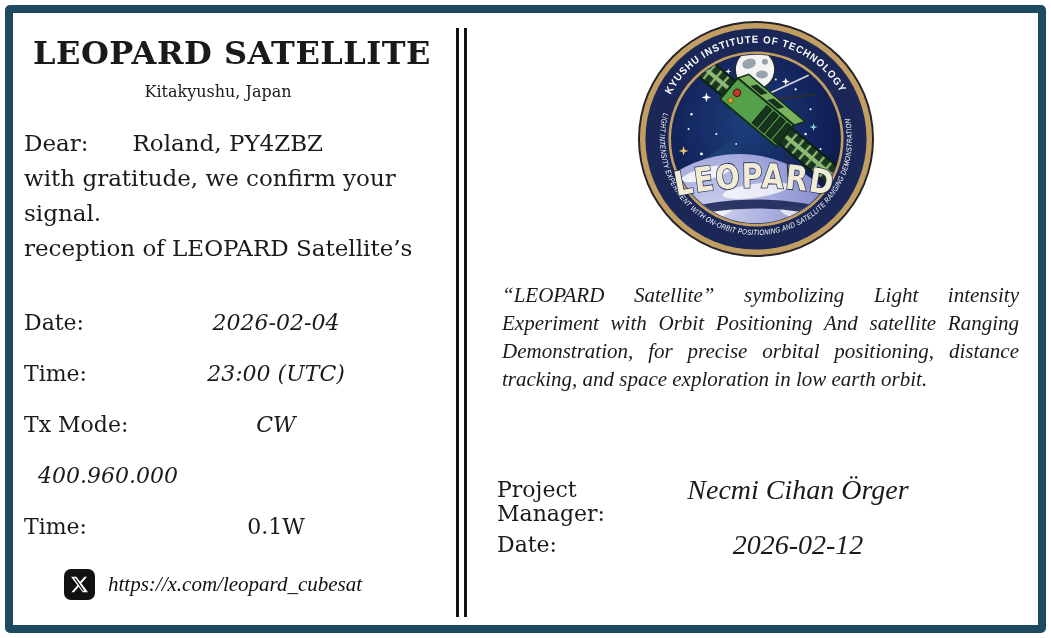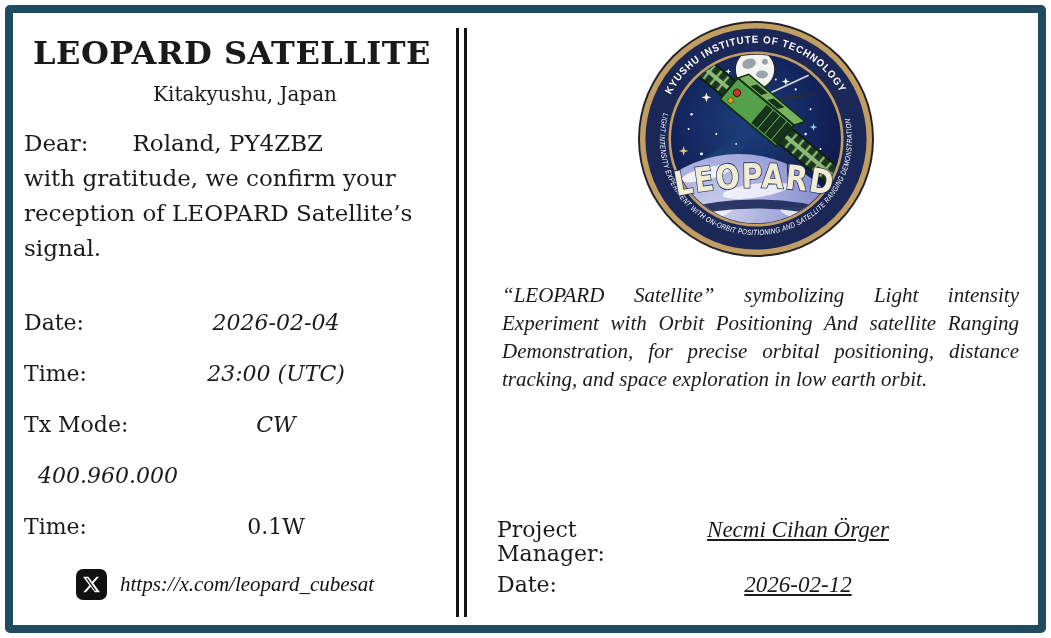--- a/index.html
+++ b/index.html
@@ -5,63 +5,63 @@
   html,body{margin:0;padding:0;background:#ffffff;}
   .stage{position:relative;width:1051px;height:638px;background:#ffffff;overflow:hidden;
          font-family:"DejaVu Serif",serif;color:#1a1a1a;}
   .card-border{position:absolute;inset:5px;border:8px solid #1f4b60;border-radius:5px;}
   .divider{position:absolute;left:456px;top:28px;height:589px;width:5px;
            border-left:3px solid #141414;border-right:3px solid #141414;}
 
   
   .title{position:absolute;left:22px;top:34px;width:420px;margin:0;text-align:center;
          font-size:32px;font-weight:bold;letter-spacing:.5px;}
-  .location{position:absolute;left:35px;top:82px;width:420px;text-align:center;font-size:20px;}
+  .location{position:absolute;left:8px;top:82px;width:420px;text-align:center;font-size:16px;}
   .greeting{position:absolute;left:24px;top:126px;width:414px;font-size:23px;line-height:35px;}
   .greet-row .recipient{margin-left:44px;text-align:center;}
   .fields{position:absolute;left:24px;top:311px;width:336px;}
   .frow{display:flex;font-size:22px;line-height:23px;margin-bottom:28px;}
   .flabel{width:168px;}
   .fvalue{width:168px;text-align:center;font-style:italic;}
   .fvalue.upright{font-style:normal;}
-  .social{position:absolute;left:76px;top:569px;display:flex;align-items:center;gap:13px;}
+  .social{position:absolute;left:64px;top:569px;display:flex;align-items:center;gap:13px;}
   .xbox{width:31px;height:31px;background:#111;border-radius:7px;display:flex;
         align-items:center;justify-content:center;}
   .url{font-family:"Liberation Serif",serif;font-style:italic;font-size:21px;color:#111;
        text-decoration:none;}
 
   
   .patch{position:absolute;left:637px;top:20px;width:238px;height:238px;}
   .desc{position:absolute;left:502px;top:281px;width:517px;margin:0;
         font-family:"Liberation Serif",serif;font-style:italic;font-size:21px;
         line-height:28px;text-align:justify;}
-  .prow{position:absolute;left:497px;width:414px;display:flex;font-size:22px;line-height:24px;margin-top:40px;}
+  .prow{position:absolute;left:497px;width:414px;display:flex;font-size:22px;line-height:24px;}
   .prow .plabel{width:188px;}
   .prow .pvalue{flex:1;text-align:center;font-family:"Liberation Serif",serif;
-                font-style:italic;font-size:23px;text-decoration:underline;}
+                font-style:italic;font-size:28px;}
   .prow.manager{top:478px;}
   .prow.issued{top:533px;}
 </style>
 </head>
 <body>
 
 <div class="stage">
   <div class="card-border"></div>
   <div class="divider"></div>
 
   <h1 class="title">LEOPARD SATELLITE</h1>
   <div class="location">Kitakyushu, Japan</div>
 
   <div class="greeting">
     <div class="greet-row">
       <span>Dear:</span><span class="recipient">Roland, PY4ZBZ</span>
     </div>
     <div>with  gratitude, we confirm your</div>
+    <div>signal.</div>
     <div>reception of LEOPARD Satellite’s</div>
-    <div>signal.</div>
   </div>
 
   <div class="fields">
     <div class="frow">
       <span class="flabel">Date:</span>
       <span class="fvalue">2026-02-04</span>
     </div>
     <div class="frow">
       <span class="flabel">Time:</span>
       <span class="fvalue">23:00 (UTC)</span>

